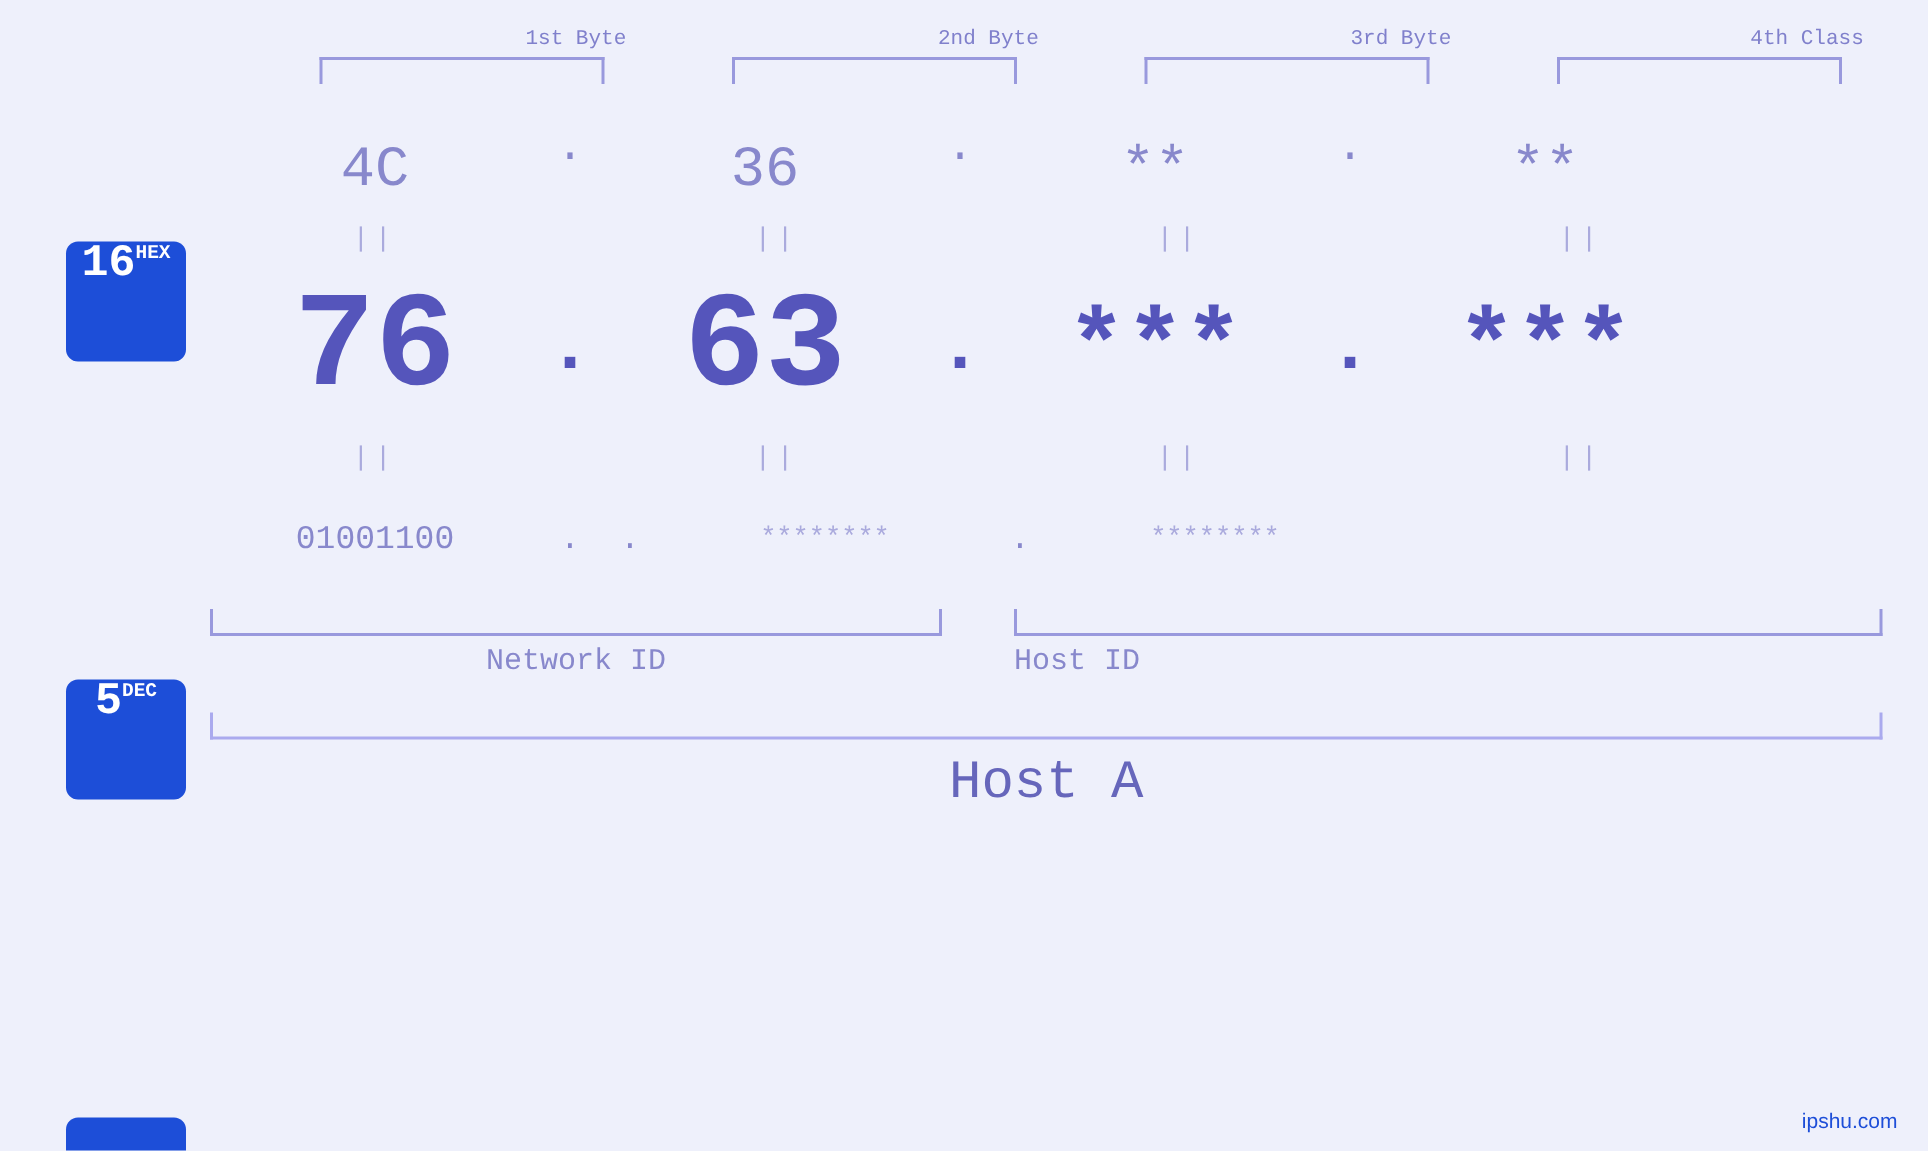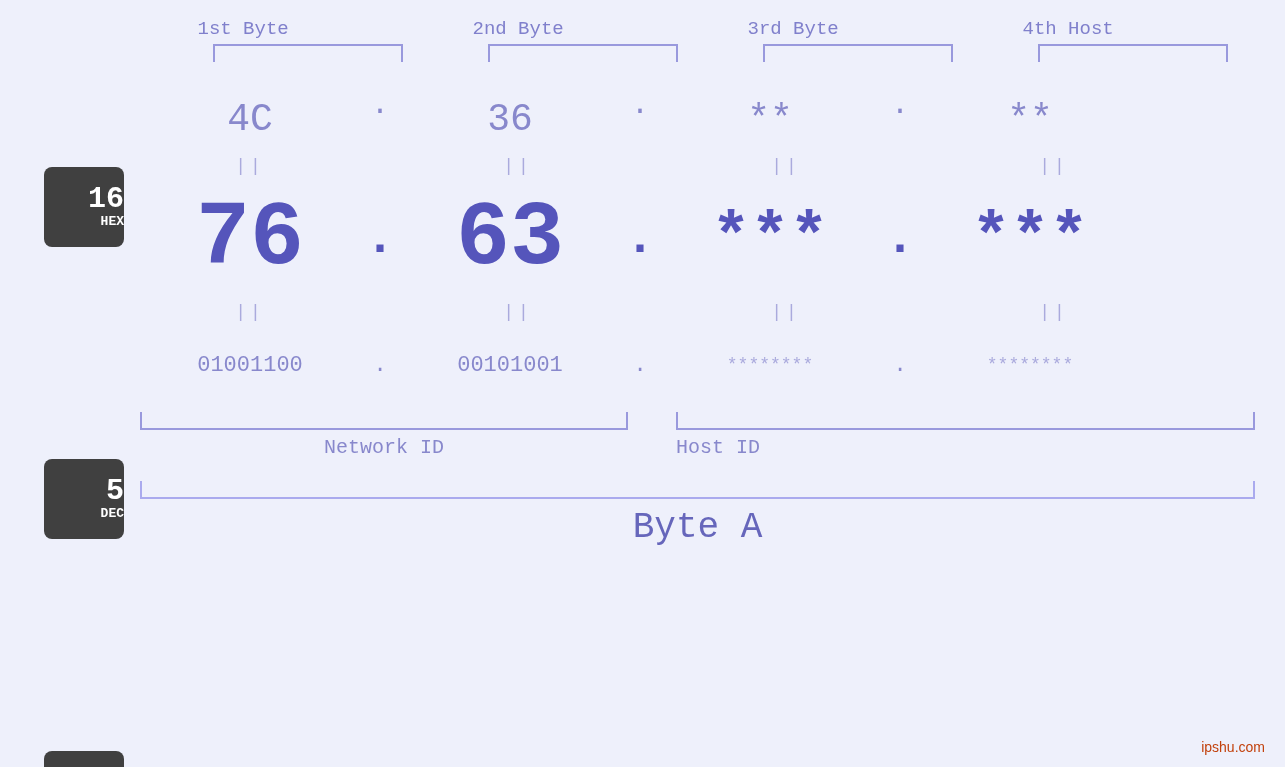--- a/index.html
+++ b/index.html
@@ -17,43 +17,43 @@
       width: 1285px;
       height: 767px;
       position: relative;
       display: flex;
       flex-direction: column;
       align-items: center;
     }
 
     .byte-label {
       color: #8080cc;
-      font-size: 19px;
+      font-size: 14px;
       font-family: 'Courier New', Courier, monospace;
       width: 220px;
-      text-align: left;
+      text-align: right;
     }
 
     .bracket {
       width: 190px;
       height: 18px;
       border: 2px solid #9999dd;
       border-bottom: none;
       margin: 0 15px;
     }
 
     .badge {
-      background: #404040;
+      background: #1d4ed8;
       color: white;
       border-radius: 8px;
       width: 80px;
       height: 80px;
       display: flex;
-      flex-direction: column;
-      align-items: flex-end;
+      flex-direction: row;
+      align-items: flex-start;
       justify-content: center;
       margin-bottom: 0;
     }
 
     .badge-num {
       font-size: 30px;
       font-weight: bold;
       line-height: 1;
     }
 
@@ -115,21 +115,21 @@
     .bin-dot {
       color: #8888cc;
       font-size: 22px;
     }
 
     
     .watermark {
       position: absolute;
       bottom: 12px;
       right: 20px;
-      color: #c2410c;
+      color: #1d4ed8;
       font-size: 14px;
       font-family: Arial, sans-serif;
     }
 
     .left-col {
       width: 140px;
       padding-left: 28px;
       display: flex;
       flex-direction: column;
       align-items: center;
@@ -166,21 +166,21 @@
   </style>
 </head>
 <body>
 
 <div class="container">
 
   <div style="display:flex; width:1100px; margin-left:155px; margin-top:18px; justify-content:space-around;">
     <div class="byte-label">1st Byte</div>
     <div class="byte-label">2nd Byte</div>
     <div class="byte-label">3rd Byte</div>
-    <div class="byte-label">4th Host</div>
+    <div class="byte-label">4th Class</div>
   </div>
 
   <div style="display:flex; width:1100px; margin-left:155px; margin-top:4px; justify-content:space-around; align-items:flex-end;">
     <div class="bracket"></div>
     <div class="bracket"></div>
     <div class="bracket"></div>
     <div class="bracket"></div>
   </div>
 
   <div style="display:flex; width:1285px; margin-top:0;">
@@ -288,23 +288,20 @@
         </div>
       </div>
 
       <div class="data-row" style="height:70px;">
         <div class="cell">
           <span class="bin-val">01001100</span>
         </div>
         <div class="dot-cell">
           <span class="bin-dot">.</span>
         </div>
-        <div class="cell">
-          <span class="bin-val">00101001</span>
-        </div>
         <div class="dot-cell">
           <span class="bin-dot">.</span>
         </div>
         <div class="cell">
           <span class="bin-val" style="font-size:18px; color:#aaaadd;">********</span>
         </div>
         <div class="dot-cell">
           <span class="bin-dot">.</span>
         </div>
         <div class="cell">
@@ -322,20 +319,20 @@
         <div style="width:48px;"></div>
 
         <div style="flex:1;">
           <div style="border:2px solid #9999dd; border-top:none; height:18px; width:100%;"></div>
           <div style="text-align:left; color:#8888cc; font-size:20px; margin-top:6px;">Host ID</div>
         </div>
       </div>
 
       <div style="margin-top:22px;">
         <div style="border:2px solid #aaaaee; border-top:none; height:18px; width:100%;"></div>
-        <div style="text-align:center; color:#6666bb; font-size:36px; margin-top:8px; font-family:'Courier New',Courier,monospace;">Byte A</div>
+        <div style="text-align:center; color:#6666bb; font-size:36px; margin-top:8px; font-family:'Courier New',Courier,monospace;">Host A</div>
       </div>
 
     </div>
   </div>
 
   <div class="watermark">ipshu.com</div>
 </div>
 
 </body></html>

